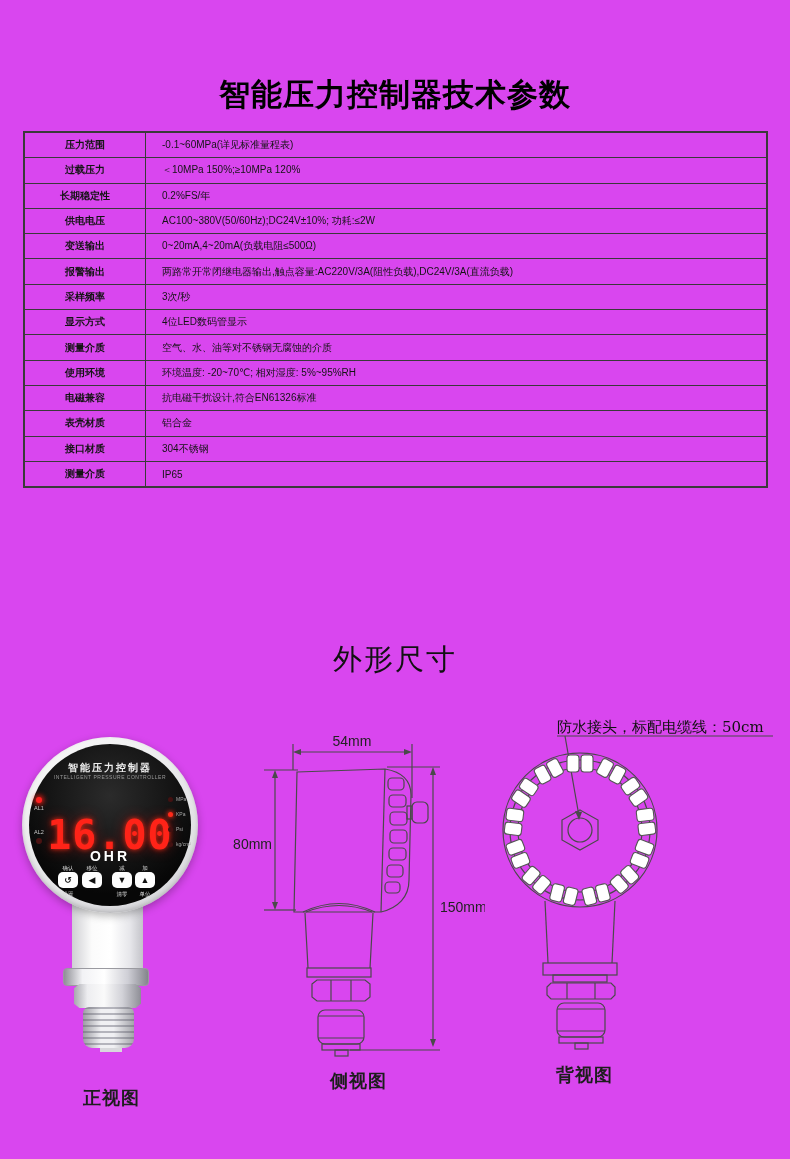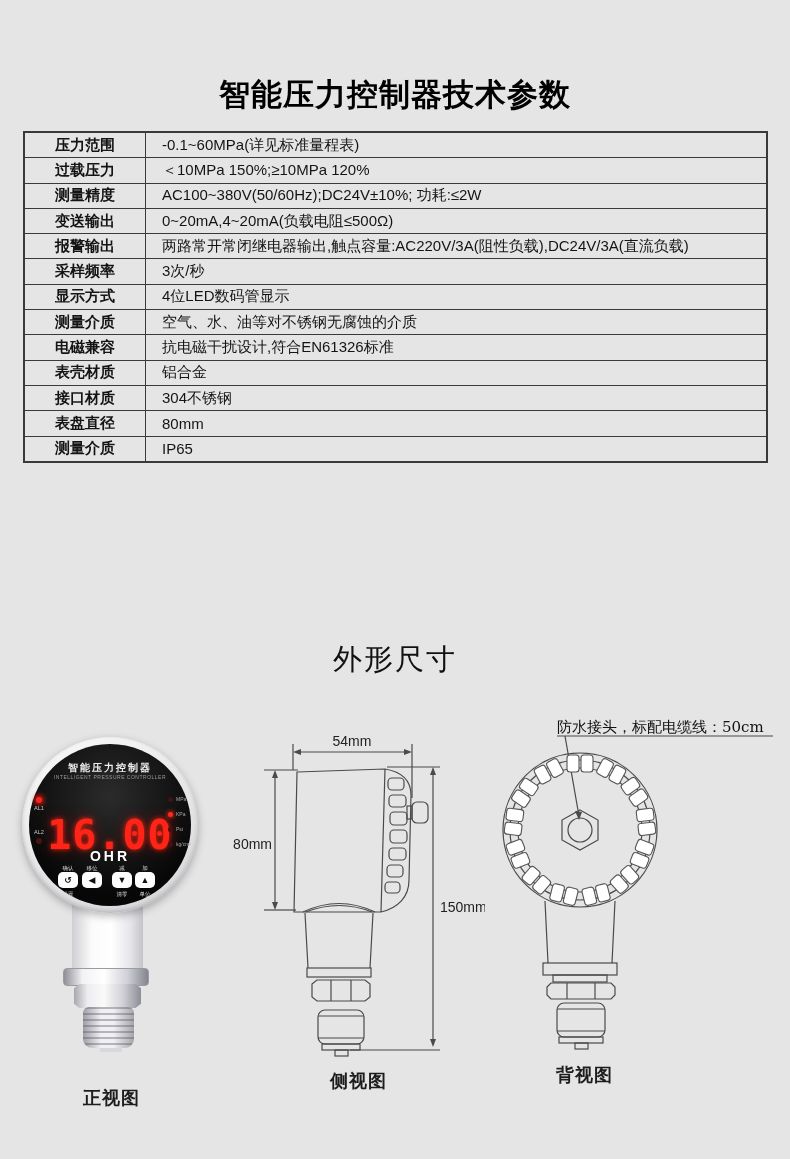--- a/index.html
+++ b/index.html
@@ -1,34 +1,34 @@
 <!DOCTYPE html>
 <html><head>
 <meta charset="utf-8">
 <style>
   html,body { margin:0; padding:0; background:#fff; }
   .page {
-    position:relative; width:790px; height:1159px; background:#e5e5e5;
+    position:relative; width:790px; height:1159px; background:#d946ef;
     font-family:"Liberation Sans","DejaVu Sans",sans-serif; overflow:hidden;
   }
   
   .main-title {
     position:absolute; top:74px; left:0; width:100%; margin:0;
     text-align:center; font-size:31px; font-weight:bold; color:#000; letter-spacing:1px;
   }
   .section-title {
     position:absolute; top:640px; left:0; width:100%; margin:0;
     text-align:center; font-size:29px; font-weight:500; color:#111; letter-spacing:2px;
   }
   
   table.spec {
     position:absolute; left:23px; top:131px; width:745px;
     border-collapse:collapse; table-layout:fixed; border:2px solid #3a3a3a;
   }
-  .spec td { border:1px solid #3a3a3a; height:24.3px; font-size:15px; color:#141414; padding:0; }
+  .spec td { border:1px solid #3a3a3a; height:24.3px; font-size:10px; color:#141414; padding:0; }
   .spec td.l { width:120px; text-align:center; font-weight:600; }
   .spec td.v { padding-left:16px; font-weight:500; white-space:nowrap; overflow:hidden; }
   
   .stem {
     position:absolute; left:72px; top:903px; width:71px; height:70px;
     background:linear-gradient(90deg,#cfcfd3,#fbfbfb 28%,#ffffff 55%,#e6e6ea 82%,#c3c3c9);
   }
   .chrome-ring {
     position:absolute; left:63px; top:968px; width:86px; height:18px; border-radius:4px;
     background:linear-gradient(90deg,#8f8f96,#f2f2f5 22%,#ffffff 48%,#cfcfd6 76%,#84848c);
@@ -99,21 +99,25 @@
     <tbody>
       <tr>
           <td class="l">压力范围</td>
           <td class="v">-0.1~60MPa(详见标准量程表)</td>
         </tr>
       <tr>
           <td class="l">过载压力</td>
           <td class="v">＜10MPa 150%;≥10MPa 120%</td>
         </tr>
       <tr>
-          <td class="l">测量精度</td>
+          <td class="l">长期稳定性</td>
+          <td class="v">0.2%FS/年</td>
+        </tr>
+      <tr>
+          <td class="l">供电电压</td>
           <td class="v">AC100~380V(50/60Hz);DC24V±10%; 功耗:≤2W</td>
         </tr>
       <tr>
           <td class="l">变送输出</td>
           <td class="v">0~20mA,4~20mA(负载电阻≤500Ω)</td>
         </tr>
       <tr>
           <td class="l">报警输出</td>
           <td class="v">两路常开常闭继电器输出,触点容量:AC220V/3A(阻性负载),DC24V/3A(直流负载)</td>
         </tr>
@@ -123,34 +127,34 @@
         </tr>
       <tr>
           <td class="l">显示方式</td>
           <td class="v">4位LED数码管显示</td>
         </tr>
       <tr>
           <td class="l">测量介质</td>
           <td class="v">空气、水、油等对不锈钢无腐蚀的介质</td>
         </tr>
       <tr>
+          <td class="l">使用环境</td>
+          <td class="v">环境温度: -20~70℃; 相对湿度: 5%~95%RH</td>
+        </tr>
+      <tr>
           <td class="l">电磁兼容</td>
           <td class="v">抗电磁干扰设计,符合EN61326标准</td>
         </tr>
       <tr>
           <td class="l">表壳材质</td>
           <td class="v">铝合金</td>
         </tr>
       <tr>
           <td class="l">接口材质</td>
           <td class="v">304不锈钢</td>
-        </tr>
-      <tr>
-          <td class="l">表盘直径</td>
-          <td class="v">80mm</td>
         </tr>
       <tr>
           <td class="l">测量介质</td>
           <td class="v">IP65</td>
         </tr>
     </tbody>
   </table>
 
   <h2 class="section-title">外形尺寸</h2>
 

